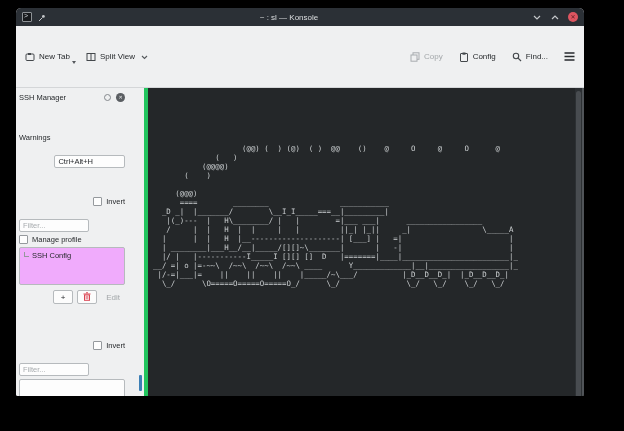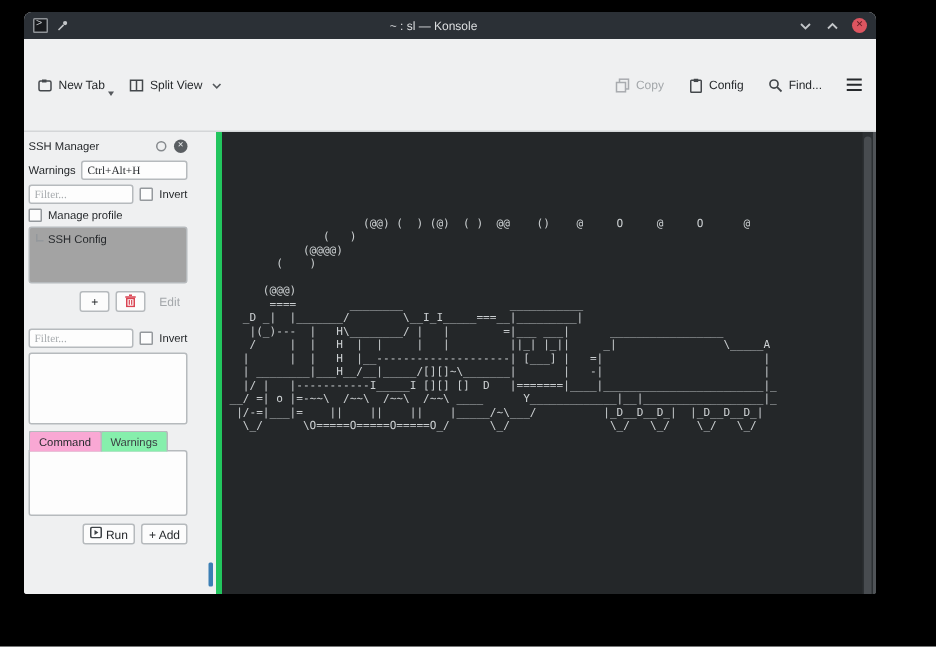--- a/index.html
+++ b/index.html
@@ -33,25 +33,25 @@
   .sidecol{width:132px;flex:0 0 auto;background:#eff0f1;border-right:4px solid #22c55e;padding:2px 19px 0 3px;
            box-sizing:border-box;position:relative;font-size:7.5px;color:#26292c;}
   .p-header{display:flex;align-items:center;height:13px;margin:1px 0 2px 0;}
   .p-title{flex:1;font-size:7.5px;color:#26292c;}
   .float-btn{width:5px;height:5px;border:1px solid #85898d;border-radius:50%;margin-right:5px;}
   .p-close{width:9px;height:9px;border-radius:50%;background:#5a5e62;position:relative;}
   .p-close::after{content:'✕';position:absolute;left:0;top:0;width:9px;height:9px;line-height:9px;text-align:center;
                   font-size:5px;color:#eceeef;}
   .frow{display:flex;align-items:center;gap:4px;margin:3px 0;}
   .fld{height:13px;background:#fdfdfd;border:1px solid #b6babd;border-radius:2px;font-size:7.5px;
-       font-family:Liberation Serif, serif;color:#26292c;padding:0 3px;box-sizing:border-box;min-width:0;}
+       font-family:Liberation Sans, sans-serif;color:#26292c;padding:0 3px;box-sizing:border-box;min-width:0;margin-top:48px;}
   .fld::placeholder{color:#a7abae;}
   .grow{flex:1;}
   .chk{width:7px;height:7px;background:#fdfdfd;border:1px solid #95999d;border-radius:1px;flex:0 0 auto;}
-  .treebox{height:38px;background:#a3a3a3;border:1px solid #b6babd;border-radius:2px;padding:3px 2px;
+  .treebox{height:38px;background:#f0abfc;border:1px solid #b6babd;border-radius:2px;padding:3px 2px;
            box-sizing:border-box;margin:3px 0 0 0;}
   .tree-item{display:flex;align-items:center;gap:3px;font-size:7.5px;color:#26292c;}
   .tree-tick{width:4px;height:4px;border-left:1px solid #94989c;border-bottom:1px solid #94989c;
              margin-left:2px;margin-top:-3px;}
   .btnrow{display:flex;justify-content:flex-end;align-items:center;gap:4px;margin-top:5px;}
   .sbtn{height:14px;min-width:20px;background:#fcfcfc;border:1px solid #b6babd;border-radius:2px;font-size:8px;
         color:#26292c;font-family:inherit;display:flex;align-items:center;justify-content:center;padding:0 4px;box-sizing:border-box;}
   .sbtn.flat{background:none;border:1px solid transparent;color:#a3a7aa;}
   .panel-gap{height:8px;}
   .listbox{height:46px;background:#fdfdfd;border:1px solid #b6babd;border-radius:2px;margin:3px 0 0 0;}

